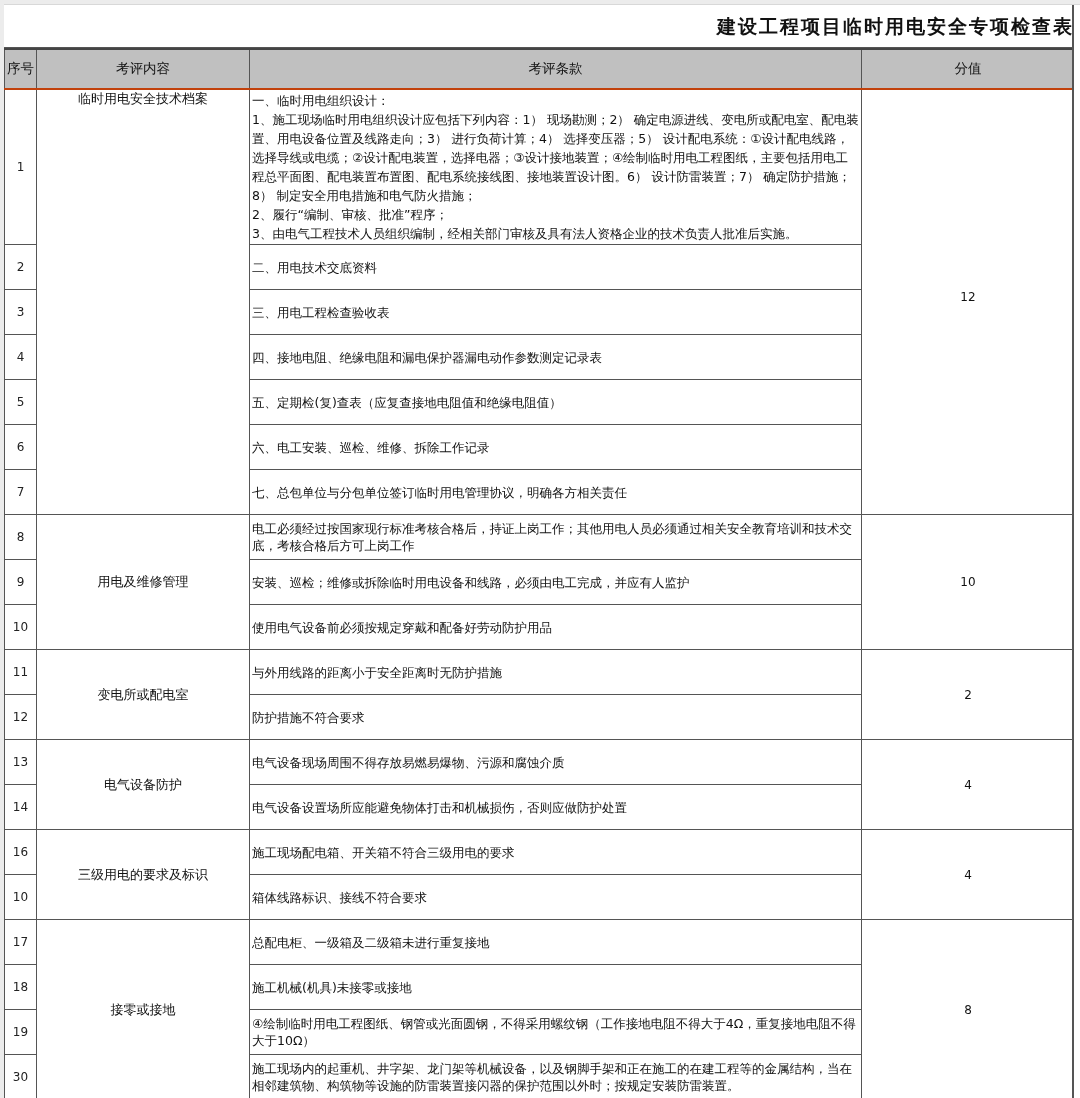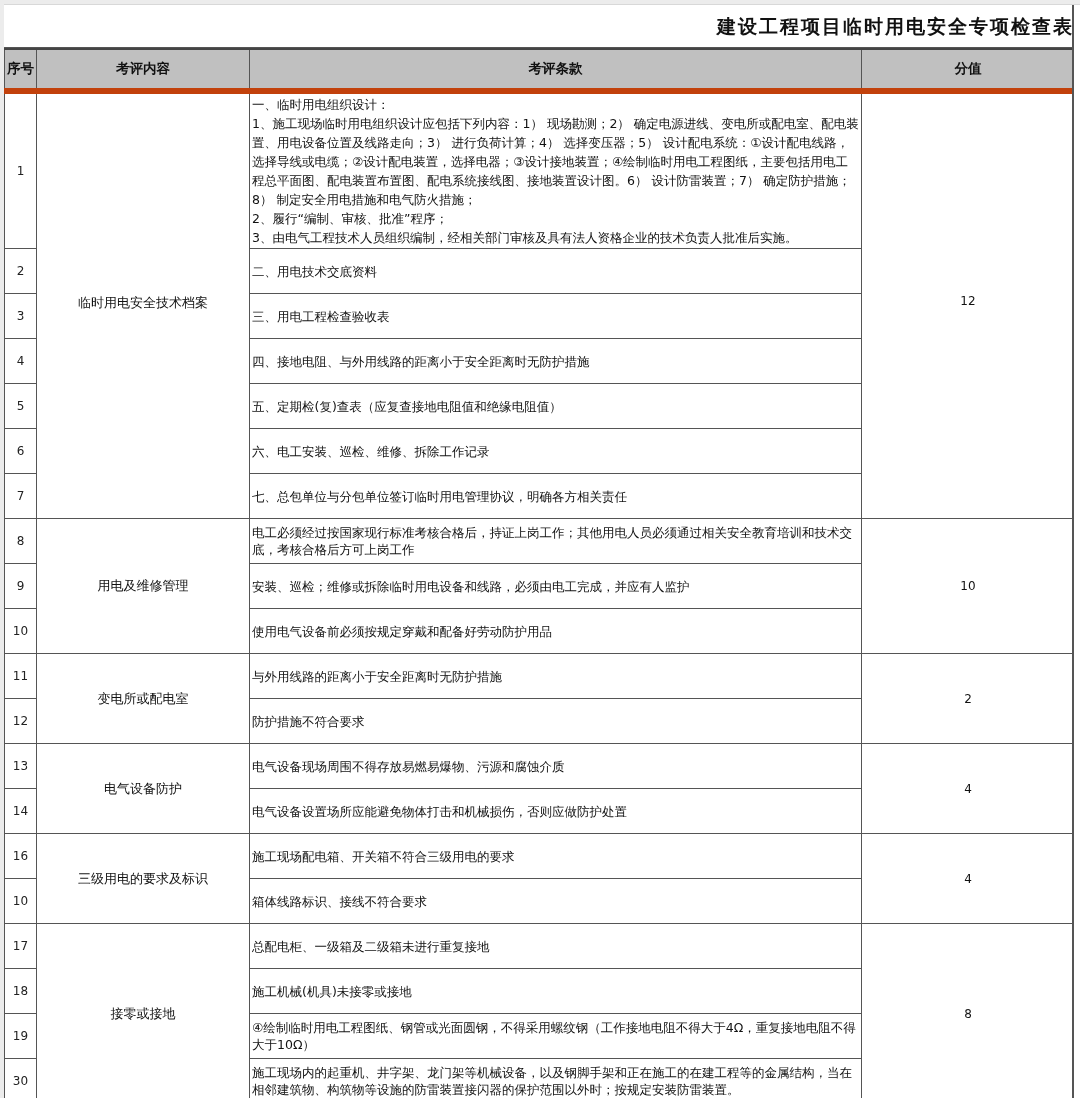--- a/index.html
+++ b/index.html
@@ -5,21 +5,21 @@
   html, body { margin:0; padding:0; background:#ffffff; }
   body { width:1080px; height:1098px; overflow:hidden; position:relative;
          font-family:"DejaVu Sans", "Liberation Sans", sans-serif; color:#111; }
   .topstrip { position:absolute; left:0; top:0; width:1080px; height:4px; background:#ececec; border-bottom:1px solid #d8d8d8; }
   .leftstrip { position:absolute; left:0; top:0; width:4px; height:1098px; background:#ececec; }
   .sheet { position:absolute; left:4px; top:5px; width:1070px; }
   .title { height:42px; line-height:42px; text-align:right; font-family:"DejaVu Serif","Liberation Serif",serif;
            font-size:19px; font-weight:bold; letter-spacing:2px; border-bottom:1px solid #555; background:#fff; }
   table { border-collapse:collapse; table-layout:fixed; width:1070px; }
   td, th { border:1px solid #555; padding:0; font-size:12.5px; }
-  th { background:#c0c0c0; height:38px; font-weight:bold; font-size:13.5px; border-top:2px solid #444; border-bottom:6px solid #c2410c; }
+  th { background:#c0c0c0; height:38px; font-weight:normal; font-size:13.5px; border-top:2px solid #444; border-bottom:2px solid #c2410c; }
   td.no { text-align:center; font-size:12px; color:#222; }
   td.cat { text-align:center; font-size:13px; }
   td.clause { padding:1px 2px; line-height:17px; vertical-align:middle; }
   td.score { text-align:center; font-size:12px; }
   .ml { white-space:pre-line; }
   .edge { position:absolute; right:0; top:5px; width:6px; height:1093px; background:#fff; border-left:2px solid #555; }
 </style>
 </head>
 <body>
 
@@ -40,38 +40,38 @@
         <th>序号</th>
         <th>考评内容</th>
         <th>考评条款</th>
         <th>分值</th>
       </tr>
     </thead>
     <tbody id="tbody">
 
       <tr style="height:147px">
         <td class="no">1</td>
-        <td class="cat" rowspan="7" style="vertical-align:top;padding-top:200px">临时用电安全技术档案</td>
+        <td class="cat" rowspan="7" style="vertical-align:top;">临时用电安全技术档案</td>
         <td class="clause ml" style="vertical-align:top;line-height:19px">一、临时用电组织设计：
 1、施工现场临时用电组织设计应包括下列内容：1） 现场勘测；2） 确定电源进线、变电所或配电室、配电装置、用电设备位置及线路走向；3） 进行负荷计算；4） 选择变压器；5） 设计配电系统：①设计配电线路，选择导线或电缆；②设计配电装置，选择电器；③设计接地装置；④绘制临时用电工程图纸，主要包括用电工程总平面图、配电装置布置图、配电系统接线图、接地装置设计图。6） 设计防雷装置；7） 确定防护措施；8） 制定安全用电措施和电气防火措施；
 2、履行“编制、审核、批准”程序；
 3、由电气工程技术人员组织编制，经相关部门审核及具有法人资格企业的技术负责人批准后实施。</td>
         <td class="score" rowspan="7" style="vertical-align:top;padding-top:200px">12</td>
       </tr>
       <tr style="height:45px">
         <td class="no">2</td>
         <td class="clause">二、用电技术交底资料</td>
       </tr>
       <tr style="height:45px">
         <td class="no">3</td>
         <td class="clause">三、用电工程检查验收表</td>
       </tr>
       <tr style="height:45px">
         <td class="no">4</td>
-        <td class="clause">四、接地电阻、与外用线路的距离小于安全距离时无防护措施</td>
+        <td class="clause">四、接地电阻、绝缘电阻和漏电保护器漏电动作参数测定记录表</td>
       </tr>
       <tr style="height:45px">
         <td class="no">5</td>
         <td class="clause">五、定期检(复)查表（应复查接地电阻值和绝缘电阻值）</td>
       </tr>
       <tr style="height:45px">
         <td class="no">6</td>
         <td class="clause">六、电工安装、巡检、维修、拆除工作记录</td>
       </tr>
       <tr style="height:45px">

